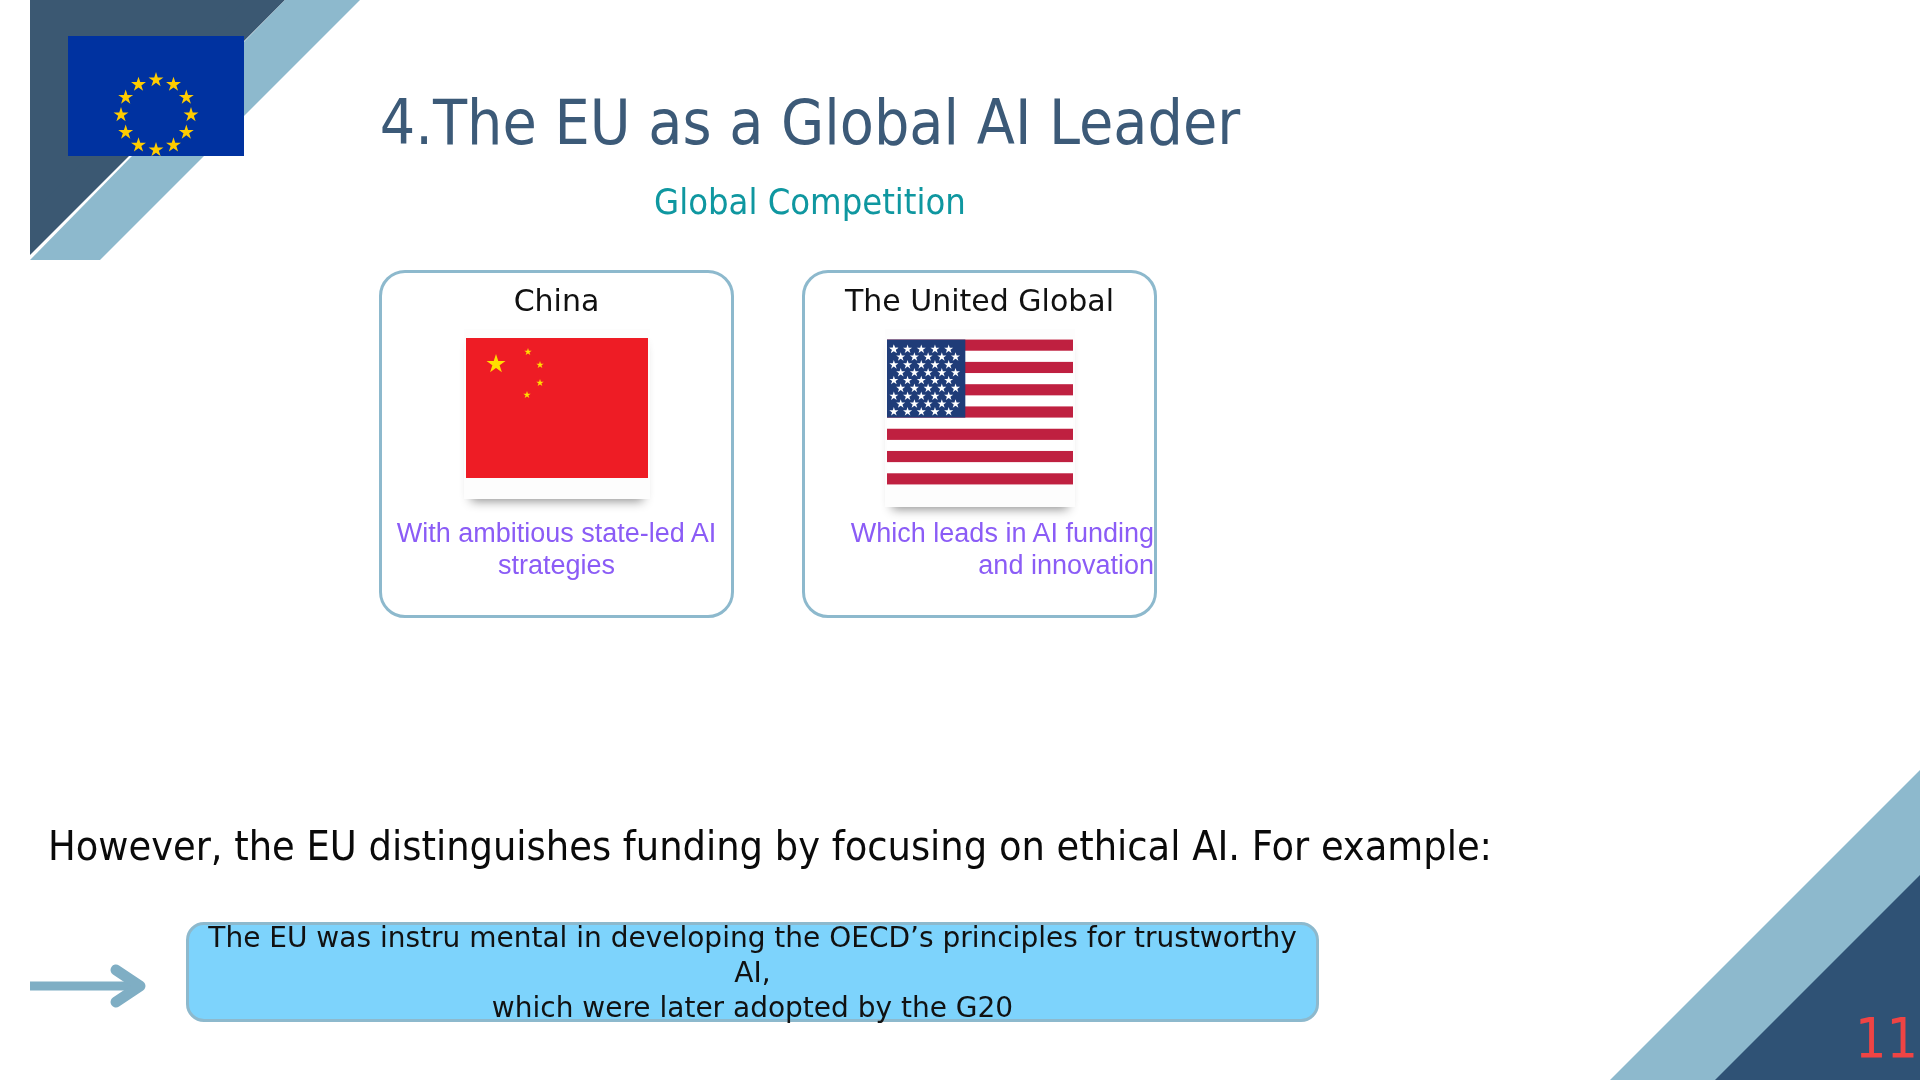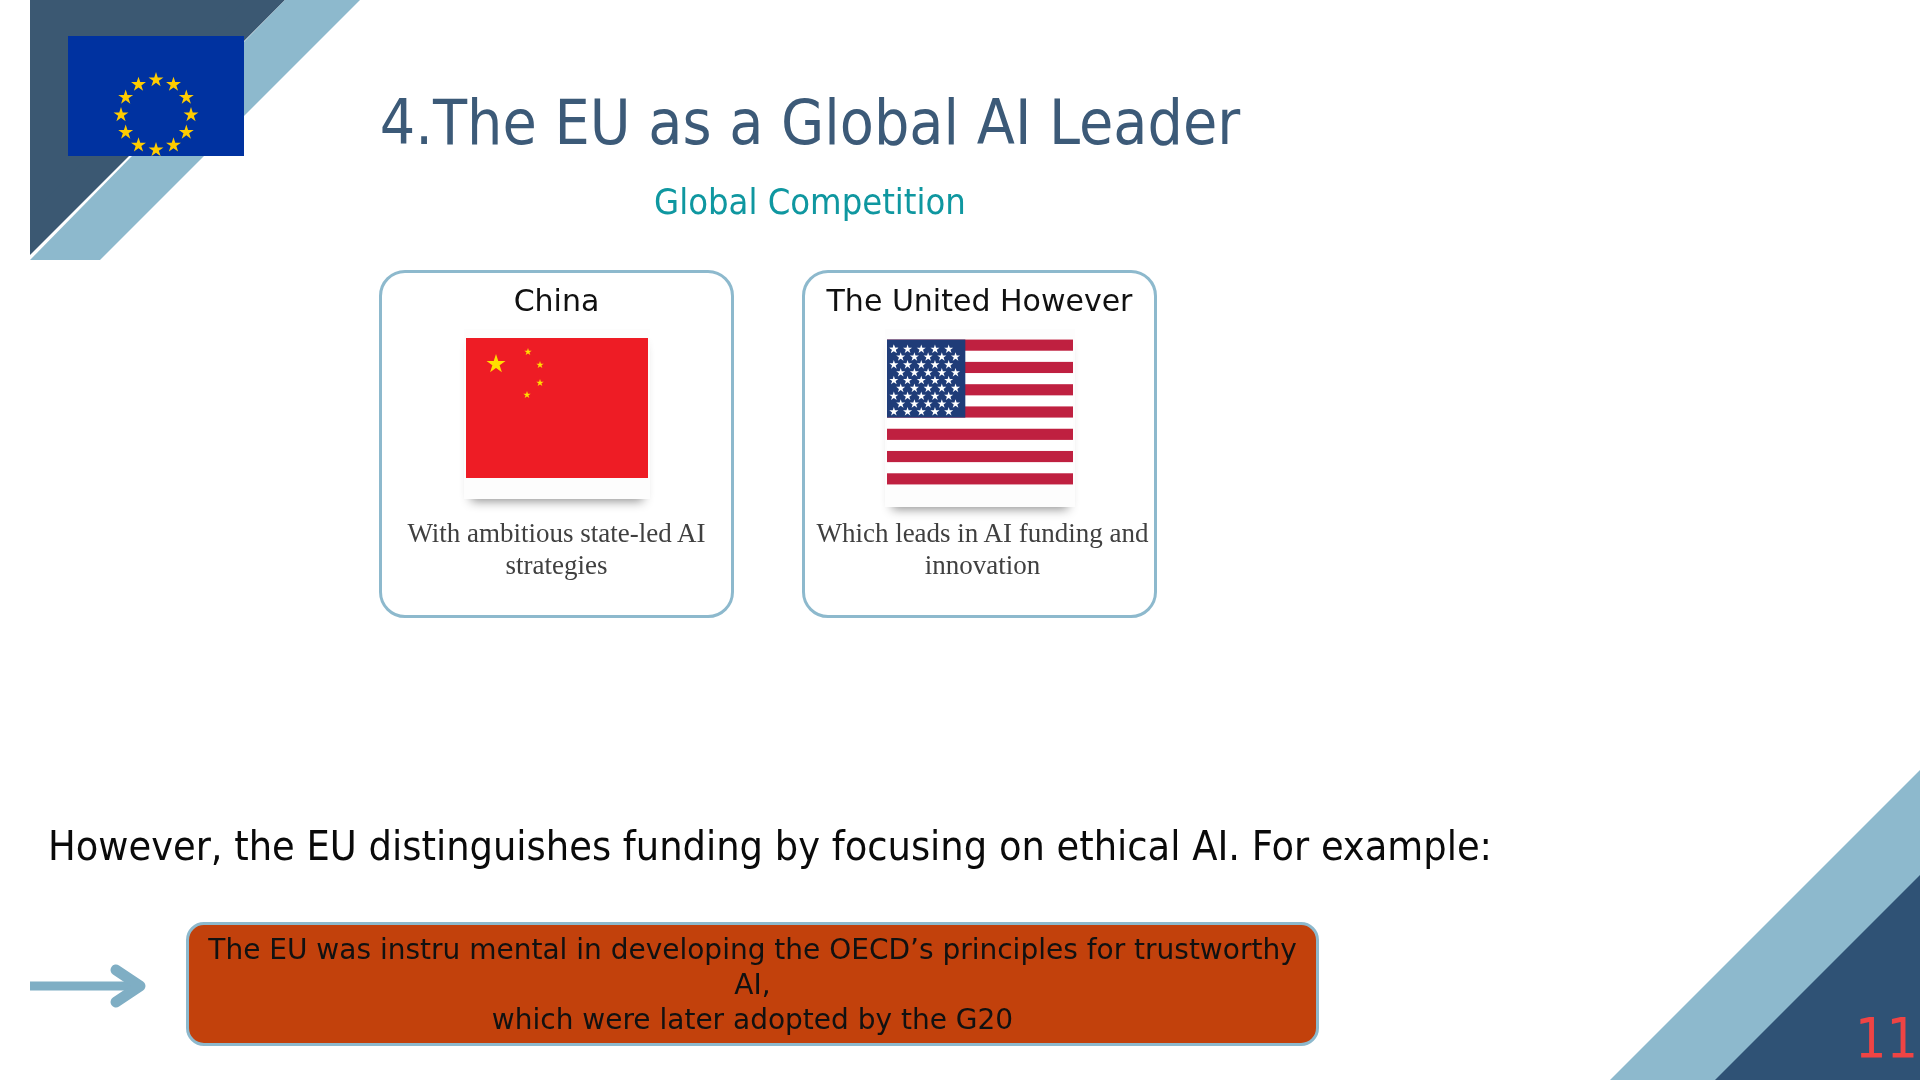--- a/index.html
+++ b/index.html
@@ -54,40 +54,40 @@
   }
   .flag-shadow {
     background:#fdfdfd;
     padding:2px 2px 14px 2px;
     box-shadow:0 9px 10px -7px rgba(0,0,0,0.45);
   }
   .flag-cn { width:182px; height:154px; display:block; }
   .flag-us { width:186px; height:162px; display:block; }
   .card-caption {
     position:absolute; left:-6px; right:-6px; top:244px;
-    text-align:center; font-size:27px; line-height:1.2; color:#404040;
-    font-family:Liberation Serif, serif;
-  }
-  .card.right .card-caption { left:6px; right:0; }
+    text-align:center; font-size:27px; line-height:1.2; color:#8b5cf6;
+    font-family:Liberation Sans, sans-serif;
+  }
+  .card.right .card-caption { left:6px; right:0;text-align:right; }
 
   
   .statement {
     position:absolute; left:18px; top:822px; width:1560px;
     font-family:"DejaVu Sans Condensed","Liberation Sans Narrow","Liberation Sans", sans-serif;
     font-size:41px; line-height:1.2; color:#0a0a0a; font-weight:400;
     white-space:nowrap;
   }
 
   
   .arrow { position:absolute; left:-6px; top:958px; width:140px; height:56px; }
 
   
   .callout {
-    position:absolute; left:156px; top:922px; width:1133px; height:124px;
-    border:3px solid #8DB9CD; border-radius:18px; background:#c2410c;
+    position:absolute; left:156px; top:922px; width:1133px; height:100px;
+    border:3px solid #8DB9CD; border-radius:18px; background:#7dd3fc;
     display:flex; align-items:center; justify-content:center;
   }
   .callout-text {
     text-align:center; font-size:28px; line-height:1.25; color:#111;
     font-family:"DejaVu Sans","Liberation Sans", sans-serif;
     padding:0 14px; white-space:pre-line;
   }
 
   
   .page-number {
@@ -148,21 +148,21 @@
               <polygon points="74,41 76.3,48.1 70.3,43.7 77.7,43.7 71.7,48.1"></polygon>
               <polygon points="61,53 63.3,60.1 57.3,55.7 64.7,55.7 58.7,60.1"></polygon>
             </g>
           </svg>
         </div>
       </div>
       <div class="card-caption">With ambitious state-led AI strategies</div>
     </div>
 
     <div class="card right">
-      <div class="card-title">The United However</div>
+      <div class="card-title">The United Global</div>
       <div class="card-flag-wrap">
         <div class="flag-shadow">
           <svg class="flag-us" viewBox="0 0 190 148">
             <rect x="0" y="0" width="190" height="148" fill="#ffffff"></rect>
             <g fill="#BF2040">
               <rect x="0" y="0" width="190" height="11.4"></rect>
               <rect x="0" y="22.8" width="190" height="11.4"></rect>
               <rect x="0" y="45.6" width="190" height="11.4"></rect>
               <rect x="0" y="68.3" width="190" height="11.4"></rect>
               <rect x="0" y="91.1" width="190" height="11.4"></rect>

